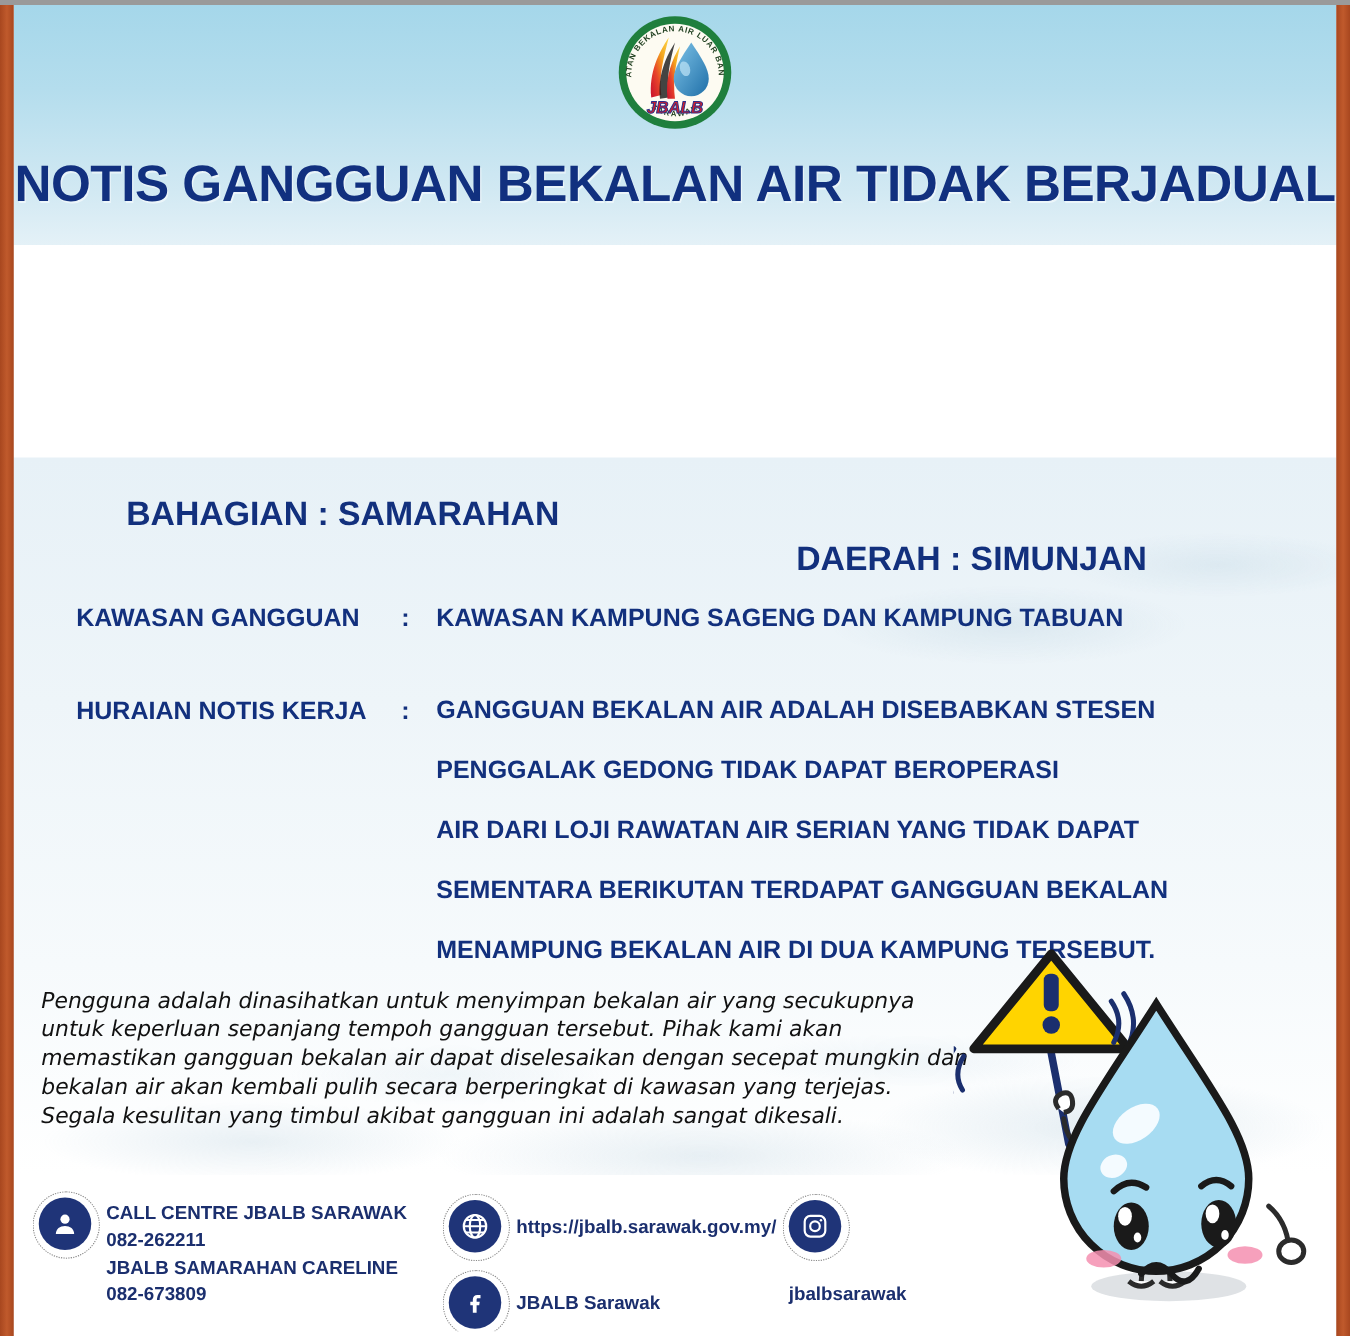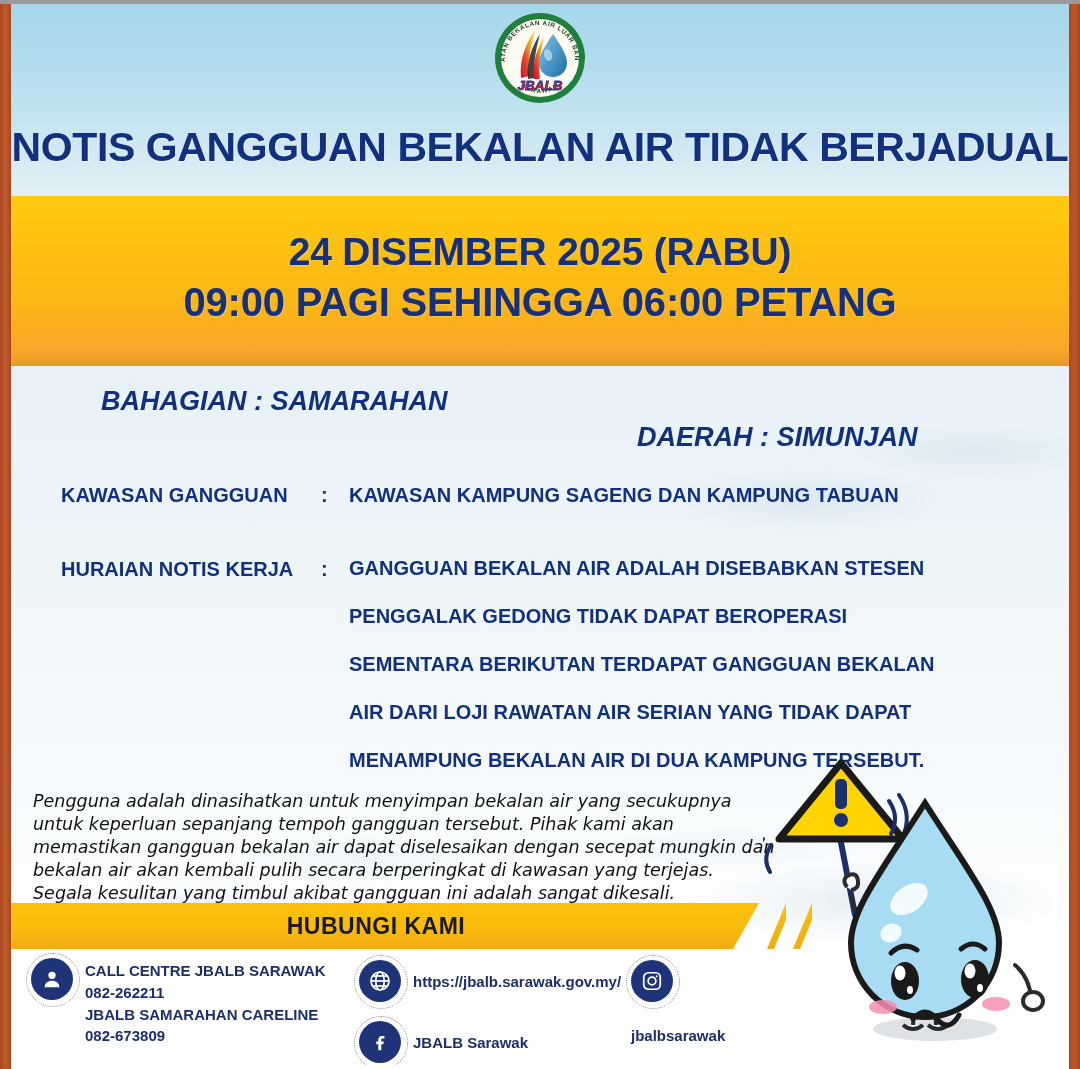--- a/index.html
+++ b/index.html
@@ -89,23 +89,22 @@
   .splash2{
     position:absolute; left:620px; top:-6px; width:440px; height:200px;
     opacity:.45;
     background:
       radial-gradient(ellipse 200px 44px at 40% 70%, rgba(150,185,205,.42), rgba(255,255,255,0) 72%),
       radial-gradient(ellipse 170px 36px at 78% 46%, rgba(150,185,205,.36), rgba(255,255,255,0) 72%);
     pointer-events:none;
   }
 
   .region-row{
-    position:absolute; top:20px; left:0; width:1058px;
+    position:absolute; top:30px; left:0; width:1058px;
     height:46px;
-    font-style:italic;
   }
   .bahagian{
     position:absolute; left:90px; top:0;
     font-size:27px; font-weight:bold; color:#12307d; white-space:nowrap;
   }
   .daerah{
     position:absolute; left:626px; top:-8px;
     font-size:27px; font-weight:bold; color:#12307d; white-space:nowrap;margin-top:44px;
   }
 
@@ -242,24 +241,20 @@
         <path d="M41 73 C39 55 45 41 51 31 C48 45 45 57 47 73 Z" fill="url(#flame)"></path>
         <path d="M60 28 C52 40 46 49 46 57 a14 14 0 0 0 28 0 C74 49 68 40 60 28 Z" fill="url(#drop)"></path>
         <ellipse cx="55" cy="49" rx="4" ry="6" fill="#bfe4f7" opacity=".7" transform="rotate(-18 55 49)"></ellipse>
         <text x="47" y="84" text-anchor="middle" font-size="13.5" font-weight="bold" font-style="italic" fill="#d81f26" stroke="#2b2f8a" stroke-width=".8" font-family="'Liberation Sans',sans-serif">JBALB</text>
       </svg>
     </div>
 
     <div class="notice-title">NOTIS GANGGUAN BEKALAN AIR TIDAK BERJADUAL</div>
   </div>
 
-  <div class="date-band">
-    <div class="date-line l1">24 DISEMBER 2025 (RABU)</div>
-    <div class="date-line l2">09:00 PAGI SEHINGGA 06:00 PETANG</div>
-  </div>
 
   <div class="body-area">
 
     <div class="splash"></div>
     <div class="splash2"></div>
 
     <div class="region-row">
       <div class="bahagian">BAHAGIAN : SAMARAHAN</div>
       <div class="daerah">DAERAH : SIMUNJAN</div>
     </div>
@@ -270,36 +265,29 @@
       <span class="val">KAWASAN KAMPUNG SAGENG DAN KAMPUNG TABUAN</span>
     </div>
 
     <div class="field" id="huraian-field">
       <span class="lbl">HURAIAN NOTIS KERJA</span>
       <span class="colon">:</span>
       <div class="val" style="position:absolute;left:338px;top:0;">
         <div class="val-lines">
           <div class="vline">GANGGUAN BEKALAN AIR ADALAH DISEBABKAN STESEN</div>
           <div class="vline">PENGGALAK GEDONG TIDAK DAPAT BEROPERASI</div>
+          <div class="vline">AIR DARI LOJI RAWATAN AIR SERIAN YANG TIDAK DAPAT</div>
           <div class="vline">SEMENTARA BERIKUTAN TERDAPAT GANGGUAN BEKALAN</div>
-          <div class="vline">AIR DARI LOJI RAWATAN AIR SERIAN YANG TIDAK DAPAT</div>
           <div class="vline">MENAMPUNG BEKALAN AIR DI DUA KAMPUNG TERSEBUT.</div>
         </div>
       </div>
     </div>
 
     <div class="note">Pengguna adalah dinasihatkan untuk menyimpan bekalan air yang secukupnya untuk keperluan sepanjang tempoh gangguan tersebut. Pihak kami akan memastikan gangguan bekalan air dapat diselesaikan dengan secepat mungkin dan bekalan air akan kembali pulih secara berperingkat di kawasan yang terjejas. Segala kesulitan yang timbul akibat gangguan ini adalah sangat dikesali.</div>
 
-    <div class="hubungi-wrap">
-      <div class="hubungi-bar">
-        <span class="hubungi-text">HUBUNGI KAMI</span>
-      </div>
-      <div class="slash s1"></div>
-      <div class="slash s2"></div>
-    </div>
 
     <div class="contacts">
 
       <div class="cblock" id="contact-call">
         <span class="cicon">
           <svg width="22" height="22" viewBox="0 0 24 24" fill="#ffffff">
             <circle cx="12" cy="8" r="4"></circle>
             <path d="M4 21c0-4.4 3.6-7 8-7s8 2.6 8 7z"></path>
           </svg>
         </span>

